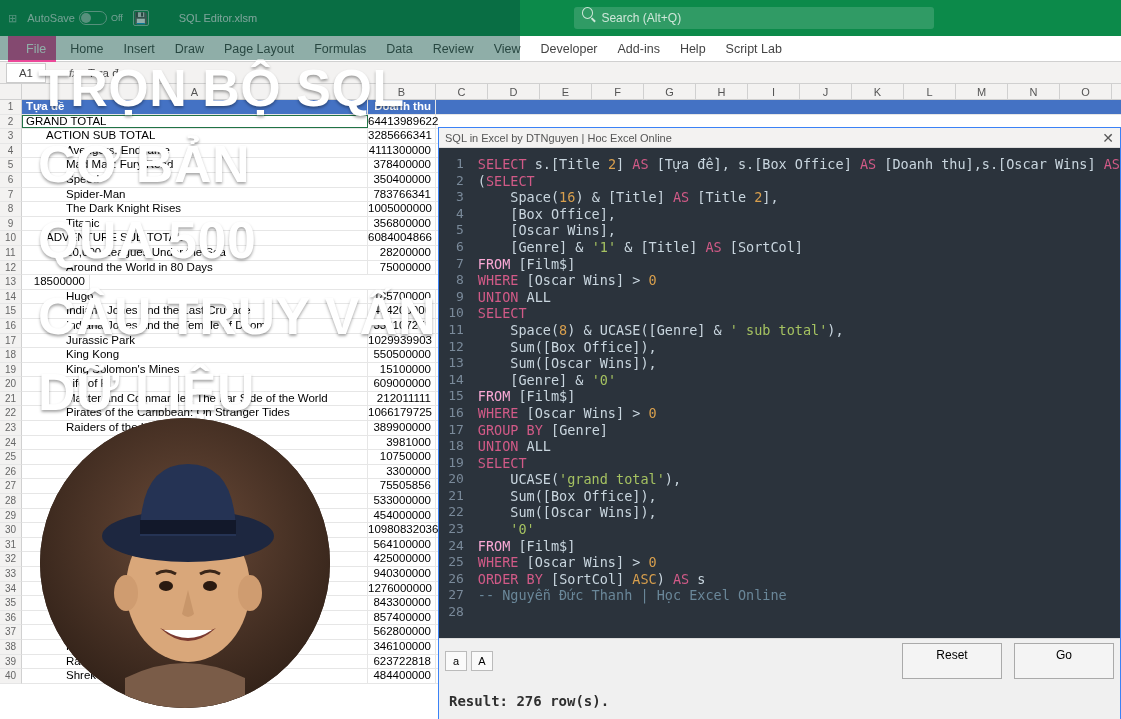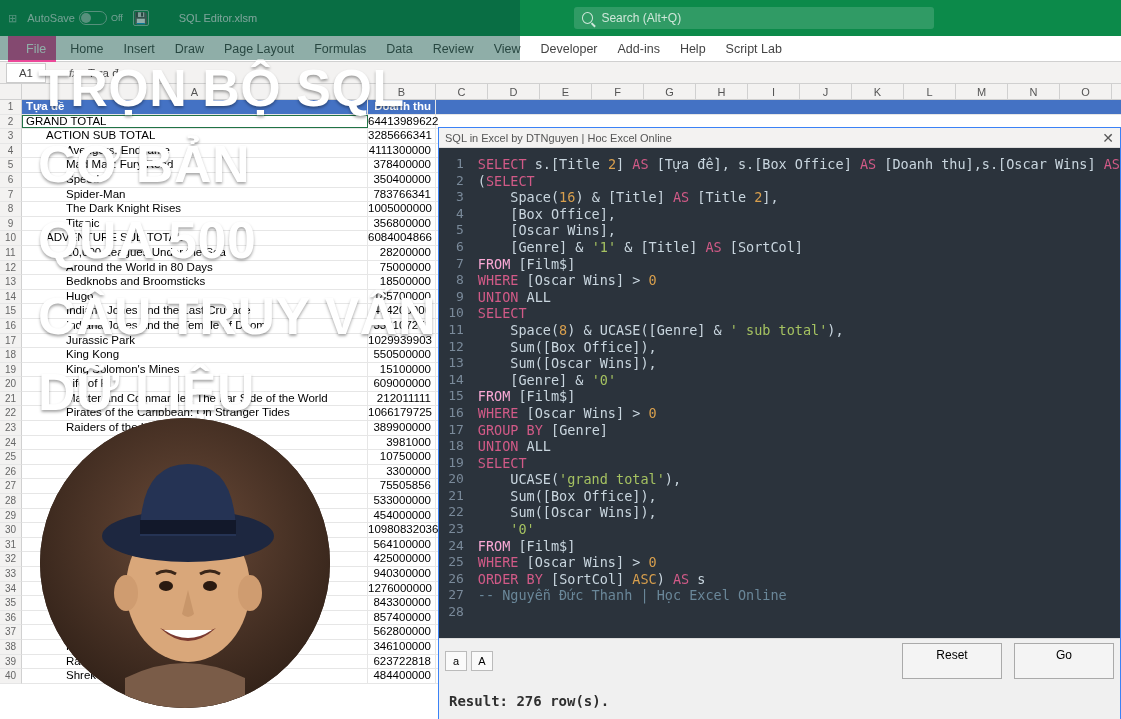--- a/index.html
+++ b/index.html
@@ -6,21 +6,21 @@
 body { width: 1121px; height: 719px; font-family: "Segoe UI", Arial, sans-serif; background: #fff; overflow: hidden; position: relative; }
 
 
 .titlebar { height: 36px; background: #0c8a4a; display: flex; align-items: center; padding: 0 8px; color: #cde8d9; font-size: 11px; }
 .tb-left { display: flex; align-items: center; gap: 10px; }
 .autosave-toggle { display: flex; align-items: center; gap: 4px; }
 .toggle-track { width: 28px; height: 14px; border: 1px solid #9ac9b0; border-radius: 8px; position: relative; }
 .toggle-thumb { width: 10px; height: 10px; background: #9ac9b0; border-radius: 50%; position: absolute; top: 1px; left: 1px; }
 .save-ico { width: 16px; height: 16px; border: 1px solid #9ac9b0; border-radius: 2px; display:flex; align-items:center; justify-content:center; }
 .doc-name { margin-left: 20px; color: #dfeee6; }
-.tb-search { position: absolute; left: 574px; top: 7px; width: 360px; height: 22px; background: rgba(255,255,255,0.15); border-radius: 3px; display: flex; align-items: center; padding: 0 8px; gap: 8px; }
+.tb-search { position: absolute; left: 574px; top: 7px; width: 360px; height: 22px; background: rgba(255,255,255,0.15); border-radius: 3px; display: flex; padding: 0 8px; gap: 8px; }
 .tb-search input { background: transparent; border: 0; color: #e8f5ee; font-size: 12px; outline: none; width: 100%; }
 .tb-search input::placeholder { color: #cfe7da; }
 .search-glass { width: 12px; height: 12px; border: 1.5px solid #cfe7da; border-radius: 50%; position: relative; }
 .search-glass::after { content:""; position:absolute; width:5px; height:1.5px; background:#cfe7da; right:-4px; bottom:-2px; transform:rotate(45deg); }
 
 
 .ribbon { height: 26px; background: #fff; display: flex; align-items: center; padding: 0 8px; color: #444; font-size: 12.5px; border-bottom: 1px solid #d0d0d0; }
 .ribbon-tab { padding: 0 10px; cursor: pointer; line-height: 26px; }
 .ribbon-tab.file { background: #ec4899; color: #fff; margin-right: 4px; padding-left: 18px; }
 
@@ -231,21 +231,20 @@
       </div>
       <div class="crow">
         <div class="cA indent-2">20,000 Leagues Under the Sea</div>
         <div class="cB">28200000</div>
       </div>
       <div class="crow">
         <div class="cA indent-2">Around the World in 80 Days</div>
         <div class="cB">75000000</div>
       </div>
       <div class="crow">
-        <div class="cA indent-2">Bedknobs and Broomsticks</div>
         <div class="cB">18500000</div>
       </div>
       <div class="crow">
         <div class="cA indent-2">Hugo</div>
         <div class="cB">185700000</div>
       </div>
       <div class="crow">
         <div class="cA indent-2">Indiana Jones and the Last Crusade</div>
         <div class="cB">474200000</div>
       </div>

